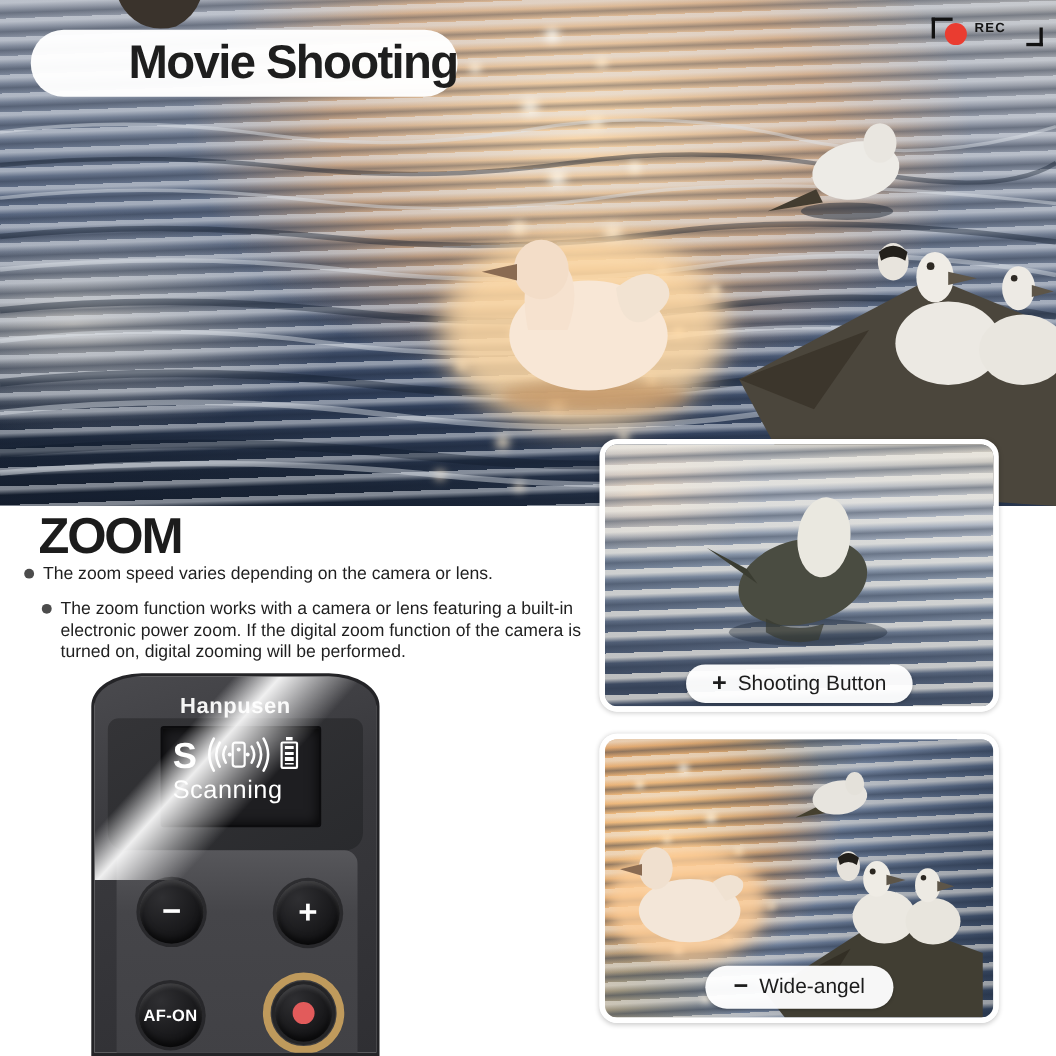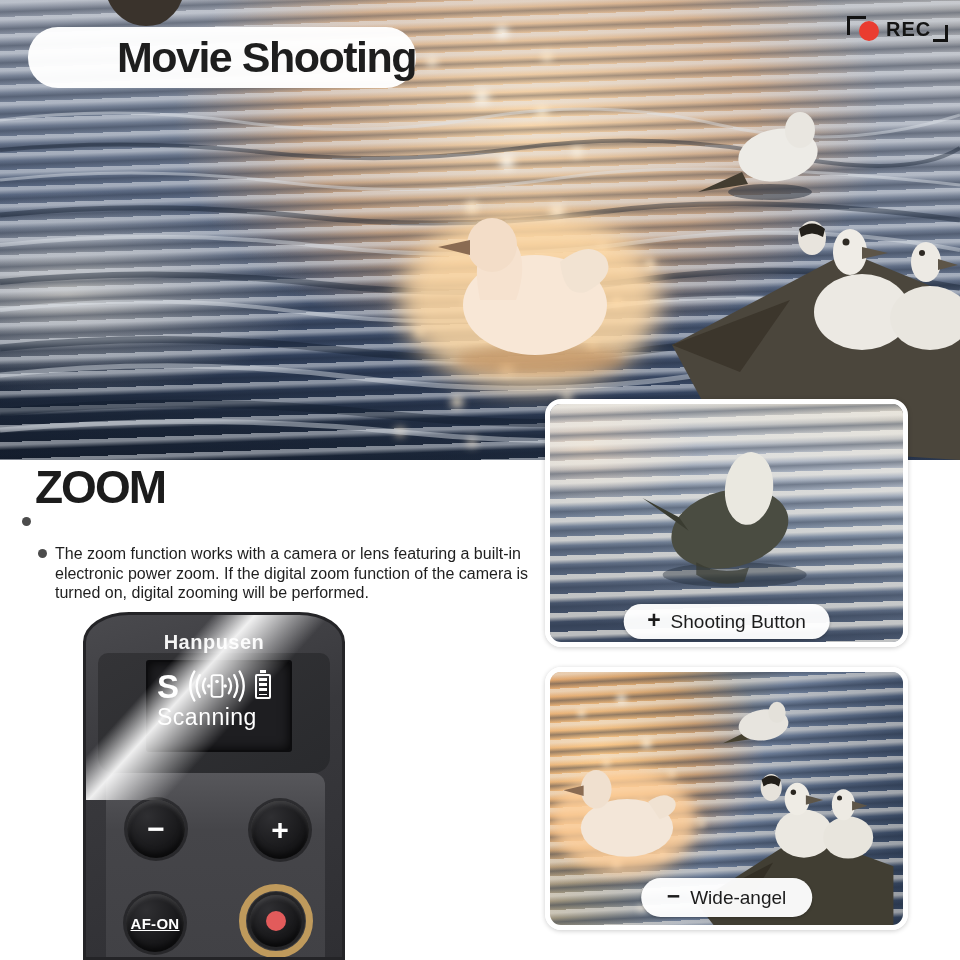--- a/index.html
+++ b/index.html
@@ -45,21 +45,21 @@
     font-size:43px; font-weight:800; letter-spacing:-1.5px; color:#1e1e1e; white-space:nowrap;
   }
 
   .rec { position:absolute; left:845px; top:11px; width:104px; height:34px; z-index:4; }
   .rec-bl { position:absolute; left:2px; top:5px; width:19px; height:19px;
             border-top:3px solid #121212; border-left:3px solid #121212; }
   .rec-br { position:absolute; left:88px; top:14px; width:15px; height:17px;
             border-bottom:3px solid #121212; border-right:3px solid #121212; }
   .rec-dot { position:absolute; left:14px; top:10px; width:20px; height:20px; border-radius:50%;
              background:#ea3c30; }
-  .rec-text { position:absolute; left:41px; top:7px; font-size:20px; font-weight:700;
+  .rec-text { position:absolute; left:41px; top:7px; font-size:12px; font-weight:700;
               letter-spacing:1px; color:#141414; }
 
   
   .info { position:absolute; left:0; top:460px; width:960px; z-index:2; }
   .zoom-h { position:absolute; left:35px; top:4px; font-size:46px; font-weight:800;
             letter-spacing:-2px; color:#1c1c1c; line-height:1; }
   .bullet { position:absolute; display:flex; align-items:flex-start; }
   .bullet .dot { flex:0 0 auto; width:9px; height:9px; border-radius:50%;
                  background:#4c4c4c; margin:5px 8px 0 0; }
   .bullet p { font-size:16px; line-height:1.22; color:#1f1f1f; white-space:pre-line; }
@@ -97,21 +97,21 @@
             background:linear-gradient(180deg,#57575b,#454549 30%,#414145);
             border-radius:12px 12px 0 0; }
   .btn { position:absolute; width:58px; height:58px; border-radius:50%;
          background:radial-gradient(circle at 35% 28%, #2f2f32, #141416 72%);
          box-shadow:0 0 0 3px rgba(18,18,20,.55), inset 0 3px 4px rgba(255,255,255,.14),
                     inset 0 -4px 6px rgba(0,0,0,.6);
          display:flex; align-items:center; justify-content:center; color:#fff; }
   .btn span { font-size:30px; font-weight:700; line-height:1; }
   .minus { left:21px; top:27px; }
   .plus  { left:145px; top:28px; }
-  .afon  { left:20px; top:121px;text-decoration:underline; }
+  .afon  { left:20px; top:121px; }
   .afon span { font-size:15px; font-weight:700; letter-spacing:.3px; }
   .rec-ring { position:absolute; left:133px; top:111px; width:74px; height:74px; border-radius:50%;
               border:7px solid #bf9a5c; background:#3c3c3f;
               display:flex; align-items:center; justify-content:center; }
   .recb { position:static; width:52px; height:52px; }
   .rdot { width:20px; height:20px; border-radius:50%; background:#e25b5b; }
 
   
   .panel { position:absolute; left:545px; width:363px; z-index:3;
            border:5px solid #ffffff; border-radius:16px; overflow:hidden;
@@ -218,20 +218,21 @@
       <span class="rec-dot"></span>
       <span class="rec-text">REC</span>
       <span class="rec-br"></span>
     </div>
   </section>
 
   <section class="info">
     <h1 class="zoom-h">ZOOM</h1>
     <div class="bullet b1">
       <span class="dot"></span>
+      <p>The zoom speed varies depending on the camera or lens.</p>
     </div>
     <div class="bullet b2">
       <span class="dot"></span>
       <p>The zoom function works with a camera or lens featuring a built-in
 electronic power zoom. If the digital zoom function of the camera is
 turned on, digital zooming will be performed.</p>
     </div>
   </section>
 
   <div class="remote">

